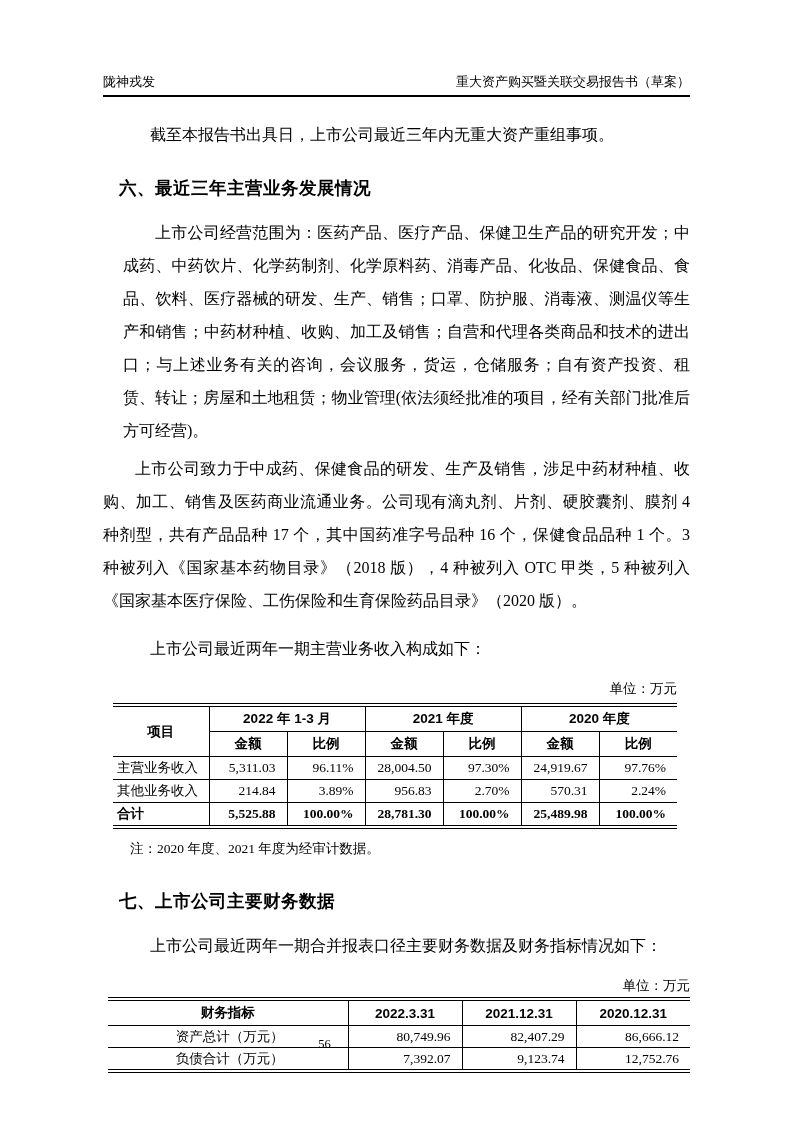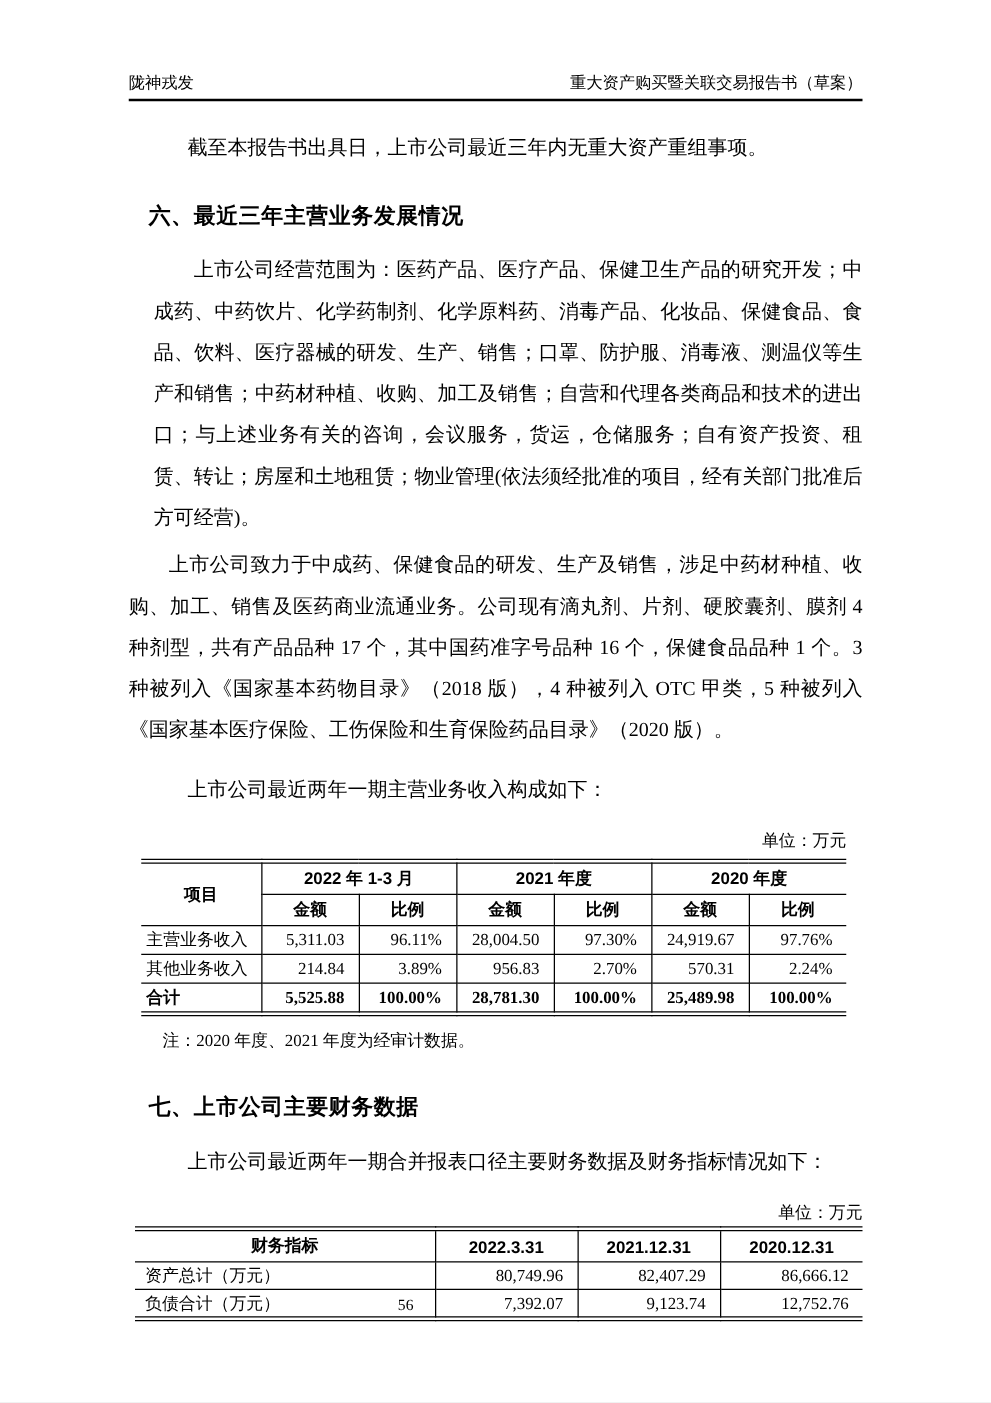--- a/index.html
+++ b/index.html
@@ -1,21 +1,21 @@
 <!DOCTYPE html>
 <html><head>
 <meta charset="utf-8">
 <style>
   html,body{margin:0;padding:0;background:#e8e8e8;}
   .page{
     width:793px;height:1122px;position:relative;background:#ffffff;
     font-family:"Liberation Serif","DejaVu Serif",serif;color:#000;
     overflow:hidden;margin:0 auto;
   }
-  .content{position:absolute;left:103px;top:0;width:587px;}
+  .content{position:absolute;left:103px;top:16px;width:587px;}
   .doc-header{
     display:flex;justify-content:space-between;align-items:flex-end;
     padding-top:57px;padding-bottom:5px;border-bottom:2px solid #000;
     font-size:13px;line-height:17px;
   }
   .para{font-size:16px;line-height:33px;text-align:justify;text-indent:2em;margin:0;}
   .para-single{font-size:16px;line-height:33px;text-indent:2em;margin:15px;}
   .h2{
     font-family:"Liberation Sans","DejaVu Sans",sans-serif;font-weight:700;
     font-size:17.5px;letter-spacing:0.5px;line-height:24px;margin:16px;
@@ -36,21 +36,21 @@
   .revenue-table{width:564px;margin-left:10px;margin-top:5px;}
   .revenue-table th{height:24px;}
   .revenue-table td{height:22px;}
   .revenue-table td.item{}
   .revenue-table td.num{text-align:right;padding-right:11px;margin-top:20px;}
   .revenue-table tr.total td{font-weight:700;}
   .revenue-table tr.total td.item{font-family:"Liberation Sans","DejaVu Sans",sans-serif;}
   .financial-table{width:582px;margin-left:5px;margin-top:2px;}
   .financial-table th{height:24px;}
   .financial-table td{height:21px;}
-  .financial-table td.item{text-align:left;padding-left:8px;margin-top:36px;}
+  .financial-table td.item{text-align:center;padding-left:8px;margin-top:36px;}
   .financial-table td.num{text-align:right;padding-right:11px;}
   .spacer-p1{margin-top:21px;}
   .spacer-block1{margin-top:16px;margin-left:20px;}
   .spacer-block2{margin-top:5px;}
   .spacer-unit1{margin-top:6px;}
   .spacer-h7para{margin-top:16px;}
   .spacer-unit2{margin-top:2px;}
   .page-num{
     position:absolute;top:1037px;left:0;width:649px;text-align:center;
     font-size:12.5px;

